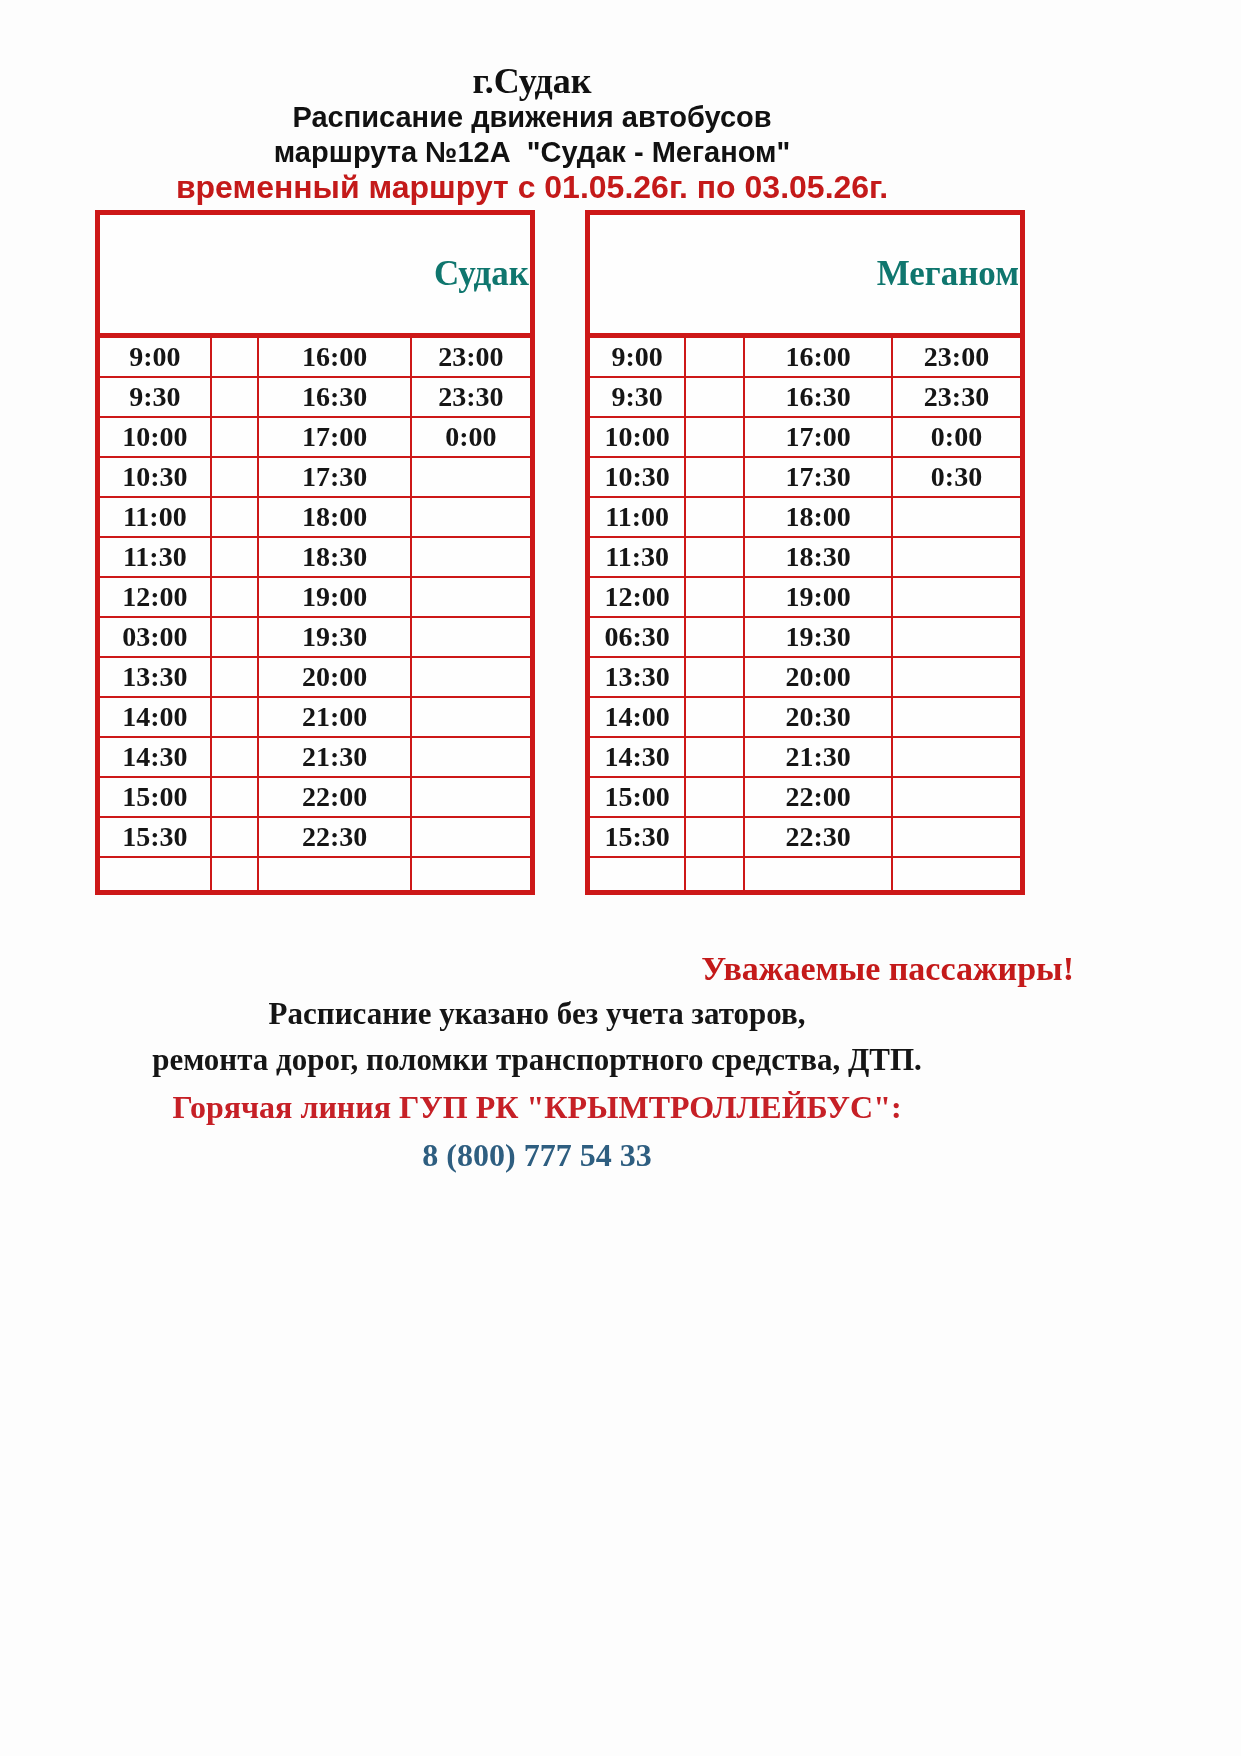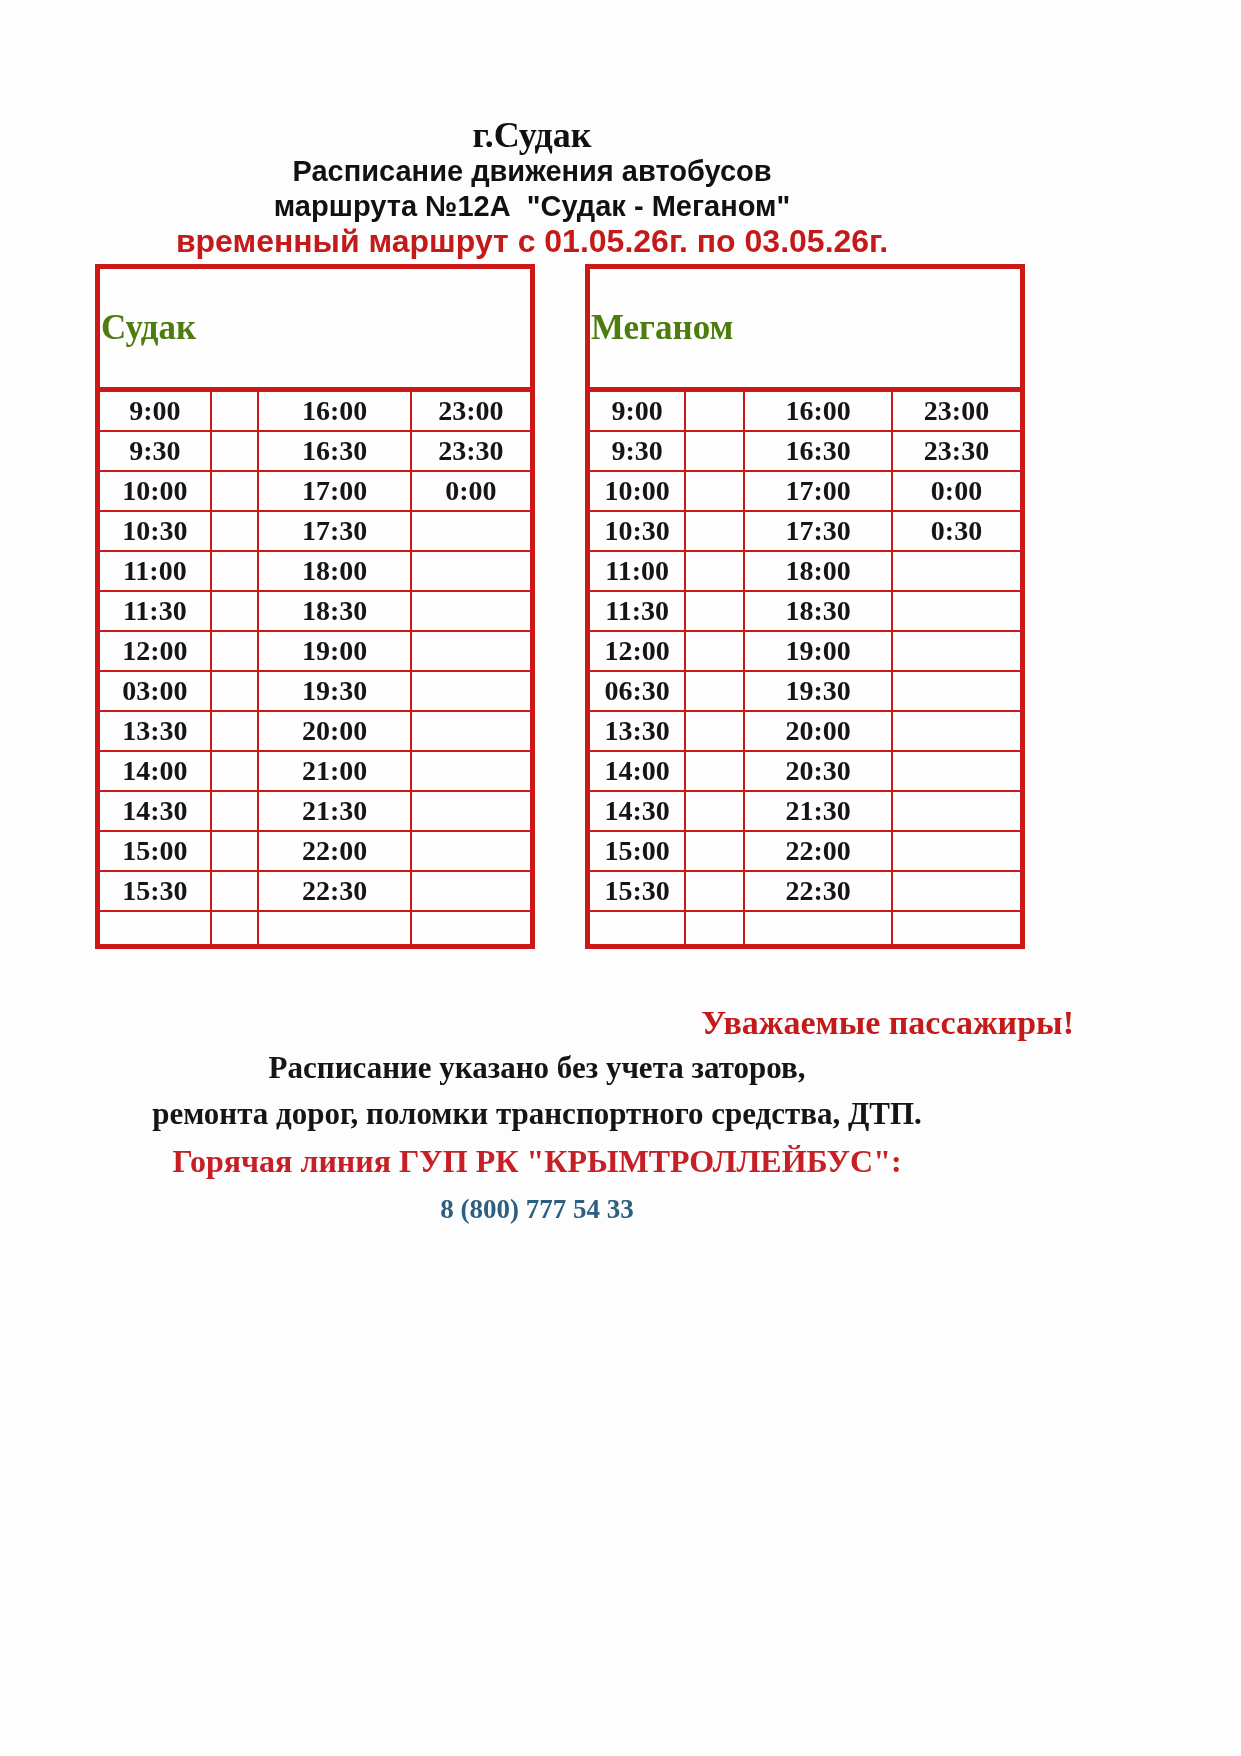--- a/index.html
+++ b/index.html
@@ -8,21 +8,21 @@
     width: 1241px;
     height: 1756px;
     background: #fdfdfd;
     overflow: hidden;
     font-family: "Liberation Serif", serif;
   }
   
   .header-block {
     width: 1064px;
     margin: 0 auto 0 0;
-    padding-top: 116px;
+    padding-top: 62px;
     text-align: center;
     color: #111;
   }
   .city-title {
     font-family: "Liberation Serif", serif;
     font-size: 36px;
     font-weight: bold;
     line-height: 38px;
     margin: 0;
   }
@@ -54,22 +54,22 @@
     border: 5px solid #cd1818;
     background: #fefefe;
   }
   table.schedule.left  { width: 440px; }
   table.schedule.right { width: 440px; }
   table.schedule th {
     height: 116px;
     font-family: "Liberation Serif", serif;
     font-size: 35px;
     font-weight: bold;
-    color: #4d7c0f;
-    text-align: left;
+    color: #0f766e;
+    text-align: right;
     vertical-align: middle;
     border-bottom: 5px solid #cd1818;
   }
   table.schedule td {
     height: 38px;
     border: 2px solid #cd1818;
     font-family: "Liberation Serif", serif;
     font-size: 28px;
     font-weight: bold;
     color: #151515;
@@ -97,21 +97,21 @@
     color: #151515;
     line-height: 46px;
   }
   .hotline-line {
     font-size: 32px;
     font-weight: bold;
     color: #c62026;
     line-height: 48px;
   }
   .phone-line {
-    font-size: 27px;
+    font-size: 32px;
     font-weight: bold;
     color: #2e5e80;
     line-height: 48px;
   }
 </style>
 </head>
 <body>
 
 <div class="page">
 

